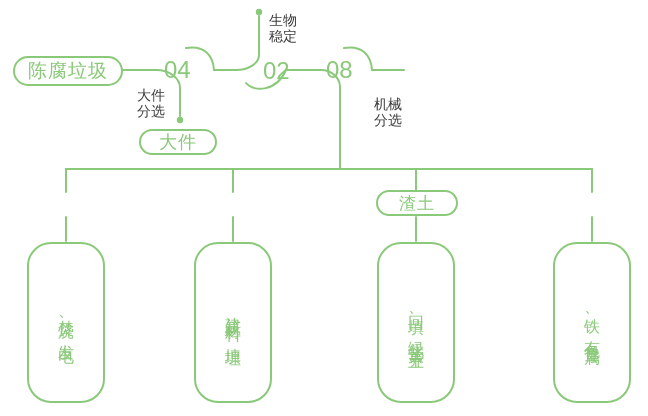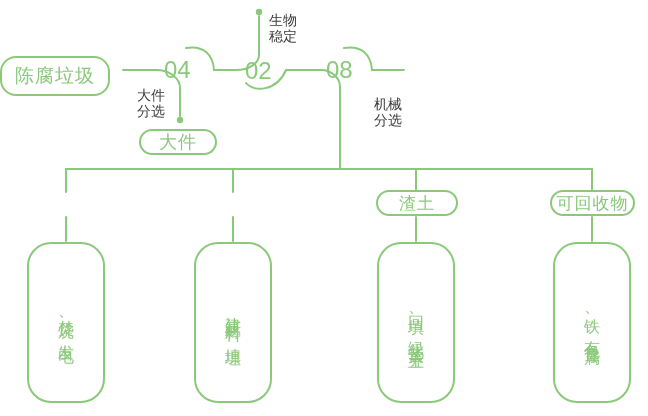--- a/index.html
+++ b/index.html
@@ -23,38 +23,38 @@
     position:absolute;
     box-sizing:border-box;
     border:2px solid var(--green);
     border-radius:16px;
     color:var(--green);
     display:flex;align-items:center;justify-content:center;
     background:var(--bg);
     letter-spacing:1px;
     white-space:nowrap;
   }
-  .pill.source{left:0;top:56px;width:110px;height:40px;font-size:19px;}
+  .pill.source{left:13px;top:56px;width:110px;height:30px;font-size:19px;}
   .pill.branch{left:139px;top:129px;width:78px;height:26px;font-size:18px;border-radius:14px;}
   .pill.cat{top:190px;height:26px;font-size:17px;border-radius:14px;}
   .pill.cat1{left:26px;width:81px;}
   .pill.cat2{left:192px;width:83px;}
   .pill.cat3{left:376px;width:82px;}
   .pill.cat4{left:550px;width:85px;}
 
   .stepnum{
     position:absolute;
     color:var(--green);
     font-size:24px;
     font-weight:400;
     letter-spacing:0px;
     line-height:24px;
   }
   .num1{left:164px;top:58px;}
-  .num2{left:245px;top:59px;}
+  .num2{left:263px;top:59px;}
   .num3{left:326px;top:58px;}
 
   .steplabel{
     position:absolute;
     color:var(--dark);
     font-size:14px;
     line-height:16px;
     font-weight:400;
     white-space:pre-line;
   }
@@ -128,21 +128,20 @@
   <div class="steplabel lab1">大件
 分选</div>
   <div class="steplabel lab2">生物
 稳定</div>
   <div class="steplabel lab3">机械
 分选</div>
 
   <div class="pill branch">大件</div>
 
   <div class="pill cat cat3">渣土</div>
-  <div class="pill cat cat4">可回收物</div>
 
   <div class="dbox dbox1">
     <span class="vtext">焚烧、发电</span>
   </div>
   <div class="dbox dbox2">
     <span class="vtext">建筑材料、填埋</span>
   </div>
   <div class="dbox dbox3">
     <span class="vtext">回填、绿化营养土</span>
   </div>

